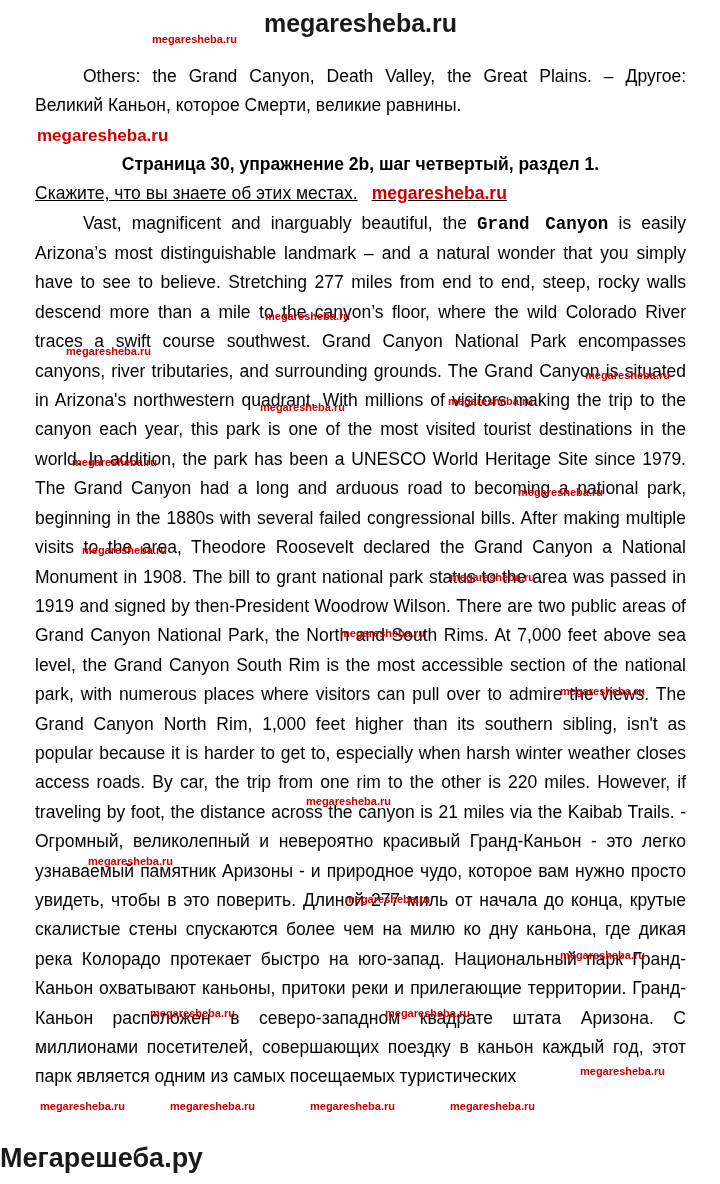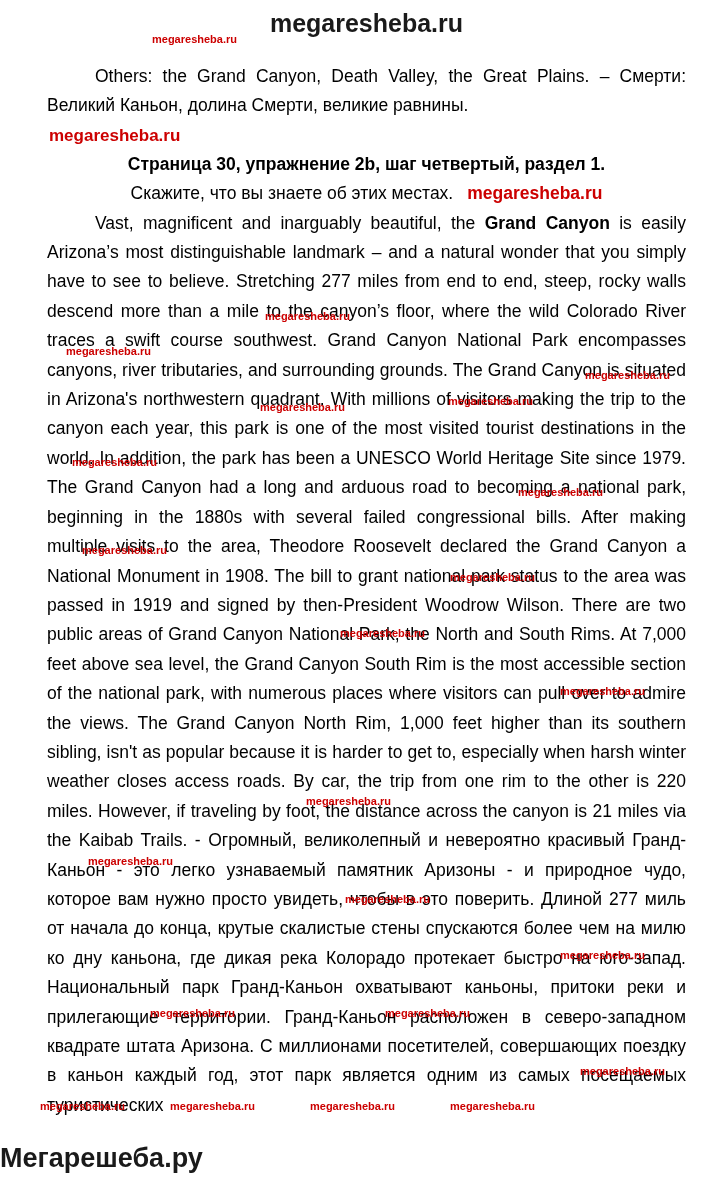--- a/index.html
+++ b/index.html
@@ -4,21 +4,21 @@
 <style>
   * { margin: 0; padding: 0; box-sizing: border-box; }
   html, body { background: #ffffff; }
   body { font-family: "Liberation Sans", sans-serif; color: #000; }
   .page {
     position: relative;
     width: 720px;
     height: 1184px;
     margin: 0 auto;
     background: #fff;
-    padding: 6px 34px 0 47px;
+    padding: 6px 34px 0 35px;
     overflow: hidden;
   }
   .site-header {
     font-size: 25px;
     font-weight: bold;
     text-align: center;
     color: #1a1a1a;
     line-height: 34px;
   }
   .para {
@@ -31,28 +31,28 @@
   .first-para { margin-top: 22px; }
   .wm-line {
     font-size: 17px;
     font-weight: bold;
     line-height: 29px;
     color: #cc0000;
     padding-left: 2px;
     text-align: left;
   }
   .heading { font-weight: bold; text-align: center; }
-  .task-line { text-align: center; }
+  .task-line { text-align: left; text-decoration: underline; }
   .wm-inline {
     color: #cc0000;
     font-weight: bold;
     margin-left: 14px;
     white-space: nowrap;
   }
-  .main-para b { font-weight: bold; }
+  .main-para b { font-weight: bold; font-family: Liberation Mono, monospace; }
   .site-footer {
     position: absolute;
     bottom: 10px;
     left: 0;
     right: 0;
     font-size: 27px;
     font-weight: bold;
     color: #1a1a1a;
   }
   .wm {
@@ -65,21 +65,21 @@
     pointer-events: none;
   }
 </style>
 </head>
 <body>
 
 <div class="page">
 
   <div class="site-header">megaresheba.ru</div>
 
-  <p class="para indent first-para">Others: the Grand Canyon, Death Valley, the Great Plains. – Смерти: Великий Каньон, долина Смерти, великие равнины.</p>
+  <p class="para indent first-para">Others: the Grand Canyon, Death Valley, the Great Plains. – Другое: Великий Каньон, которое Смерти, великие равнины.</p>
 
   <div class="wm-line" style="color: rgb(204, 0, 0);">megaresheba.ru</div>
 
   <p class="para heading">Страница 30, упражнение 2b, шаг четвертый, раздел 1.</p>
 
   <p class="para task-line"><span>Скажите, что вы знаете об этих местах.</span><span class="wm-inline" style="color: rgb(204, 0, 0);">megaresheba.ru</span></p>
 
   <p class="para indent main-para"><span>Vast, magnificent and inarguably beautiful, the </span><b>Grand Canyon</b><span> is easily Arizona’s most distinguishable landmark – and a natural wonder that you simply have to see to believe. Stretching 277 miles from end to end, steep, rocky walls descend more than a mile to the canyon’s floor, where the wild Colorado River traces a swift course southwest. Grand Canyon National Park encompasses canyons, river tributaries, and surrounding grounds. The Grand Canyon is situated in Arizona's northwestern quadrant. With millions of visitors making the trip to the canyon each year, this park is one of the most visited tourist destinations in the world. In addition, the park has been a UNESCO World Heritage Site since 1979. The Grand Canyon had a long and arduous road to becoming a national park, beginning in the 1880s with several failed congressional bills. After making multiple visits to the area, Theodore Roosevelt declared the Grand Canyon a National Monument in 1908. The bill to grant national park status to the area was passed in 1919 and signed by then-President Woodrow Wilson. There are two public areas of Grand Canyon National Park, the North and South Rims. At 7,000 feet above sea level, the Grand Canyon South Rim is the most accessible section of the national park, with numerous places where visitors can pull over to admire the views. The Grand Canyon North Rim, 1,000 feet higher than its southern sibling, isn't as popular because it is harder to get to, especially when harsh winter weather closes access roads. By car, the trip from one rim to the other is 220 miles. However, if traveling by foot, the distance across the canyon is 21 miles via the Kaibab Trails. - Огромный, великолепный и невероятно красивый Гранд-Каньон - это легко узнаваемый памятник Аризоны - и природное чудо, которое вам нужно просто увидеть, чтобы в это поверить. Длиной 277 миль от начала до конца, крутые скалистые стены спускаются более чем на милю ко дну каньона, где дикая река Колорадо протекает быстро на юго-запад. Национальный парк Гранд-Каньон охватывают каньоны, притоки реки и прилегающие территории. Гранд-Каньон расположен в северо-западном квадрате штата Аризона. С миллионами посетителей, совершающих поездку в каньон каждый год, этот парк является одним из самых посещаемых туристических</span></p>
 
   <div class="site-footer">Мегарешеба.ру</div>

